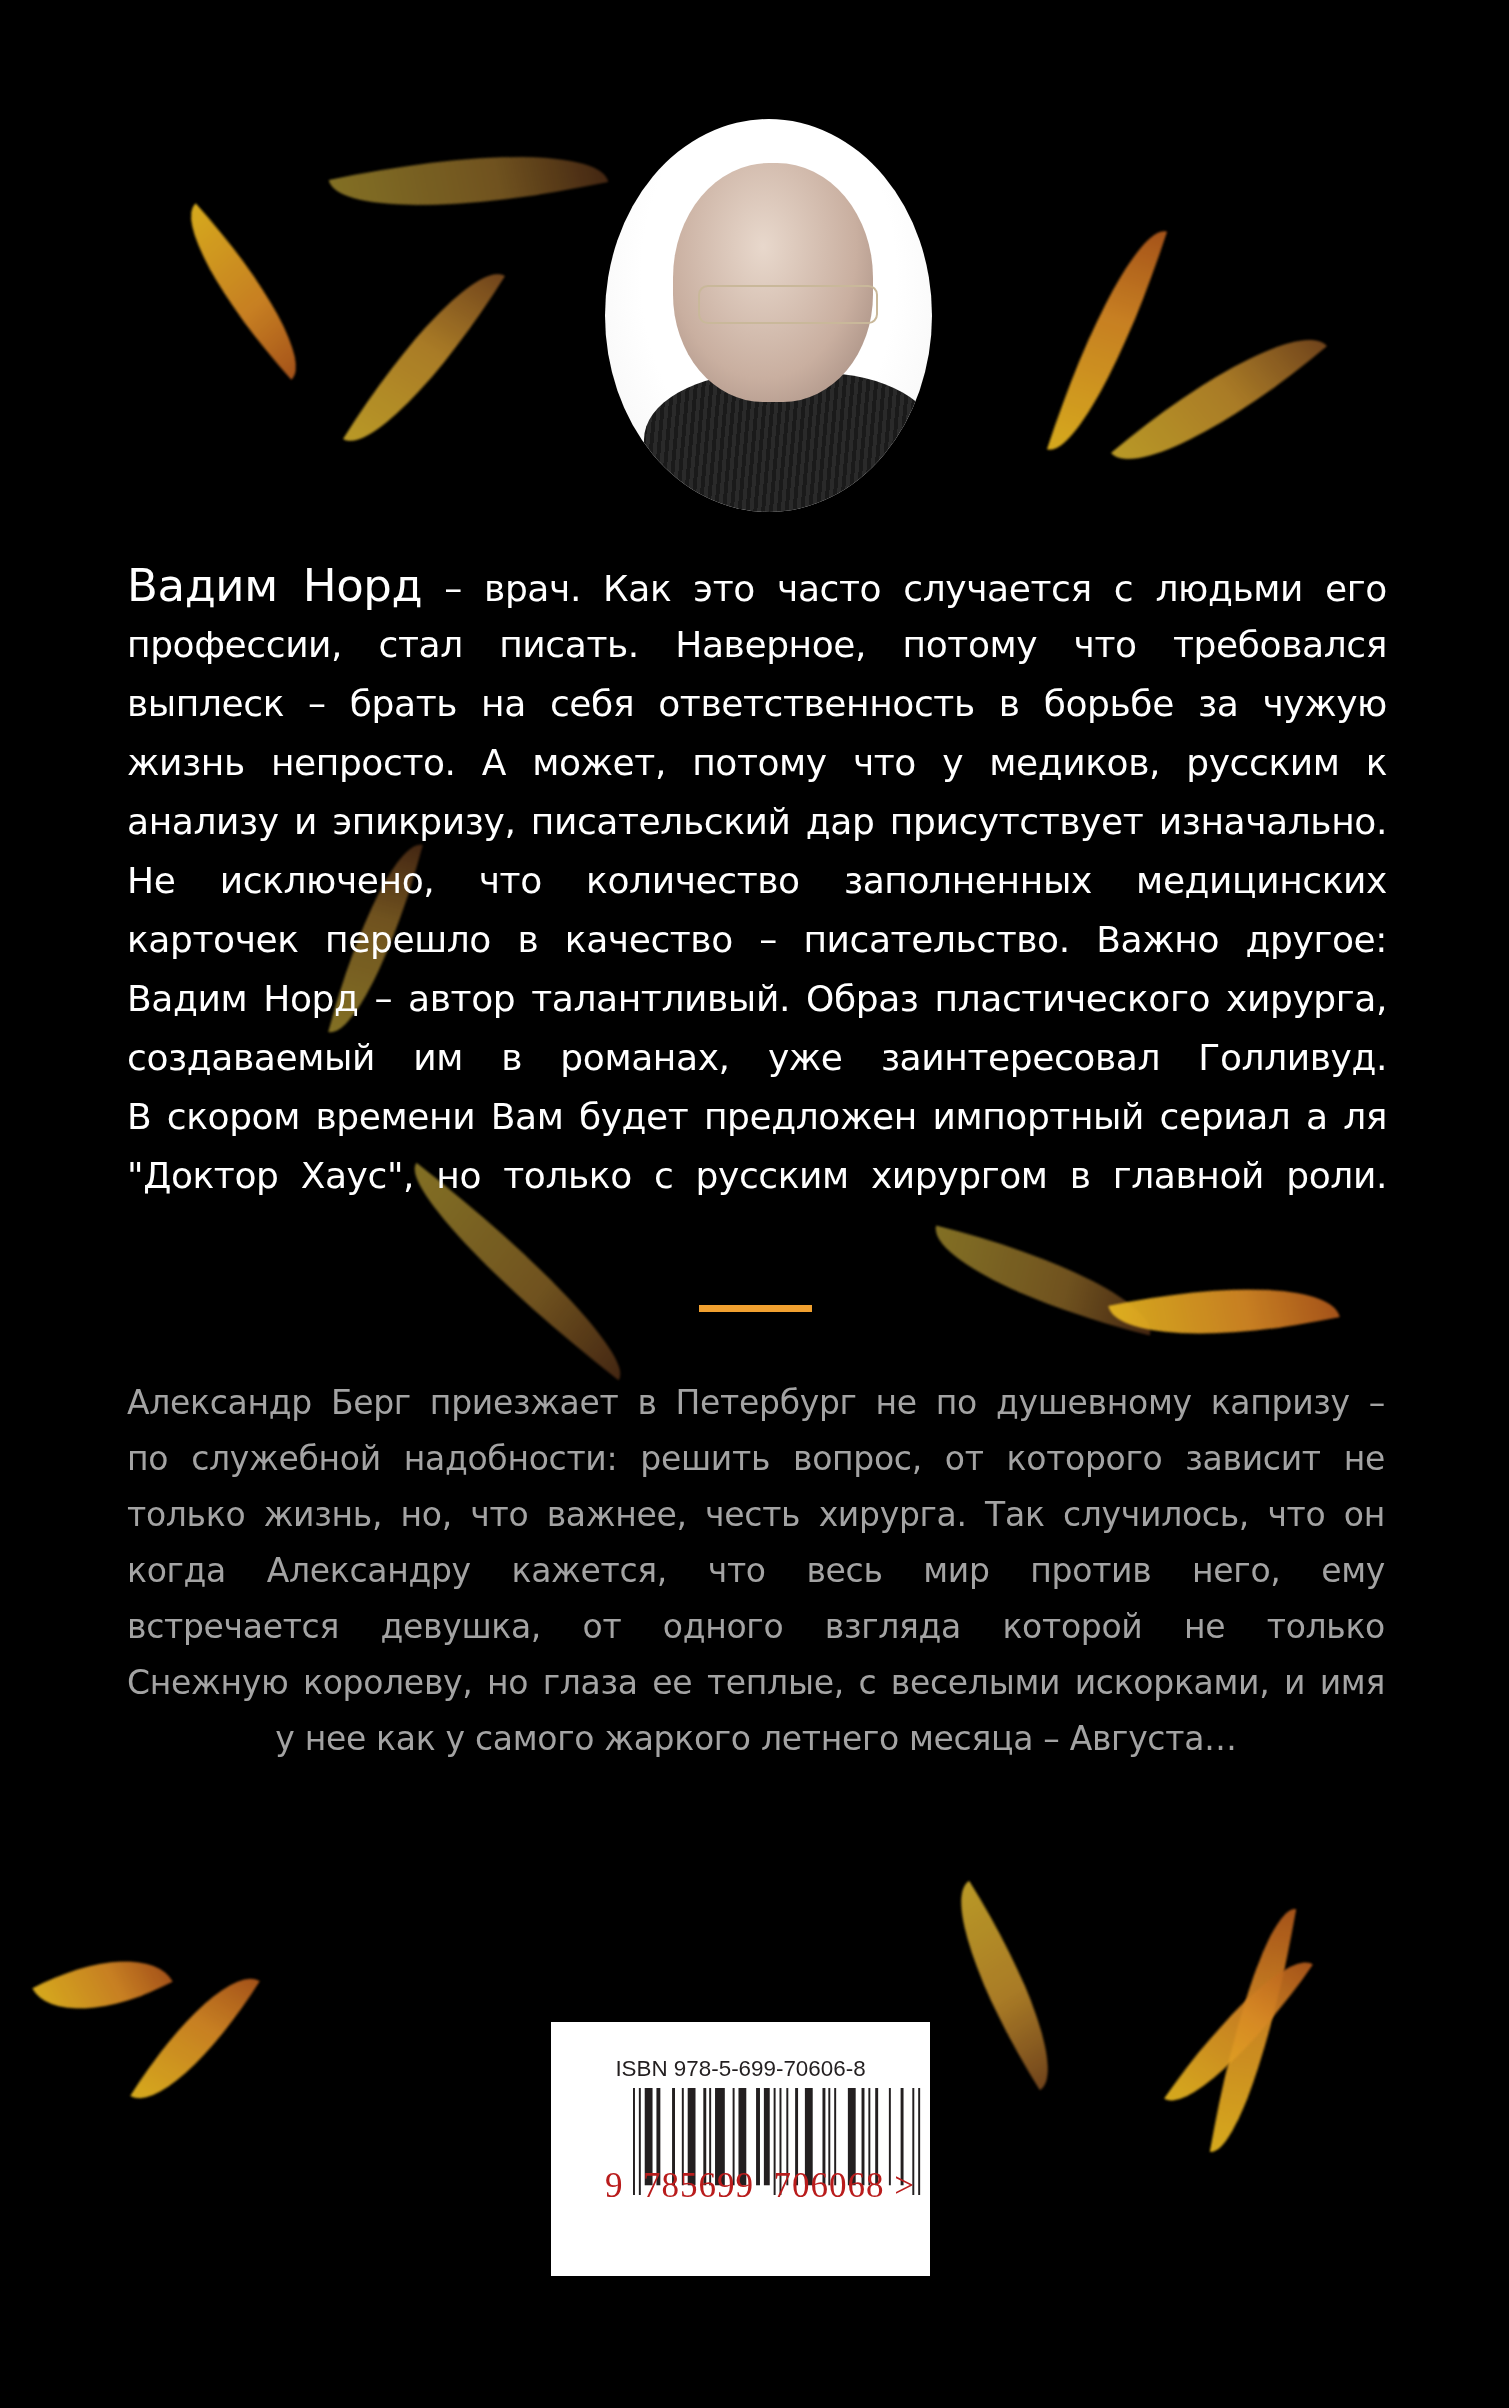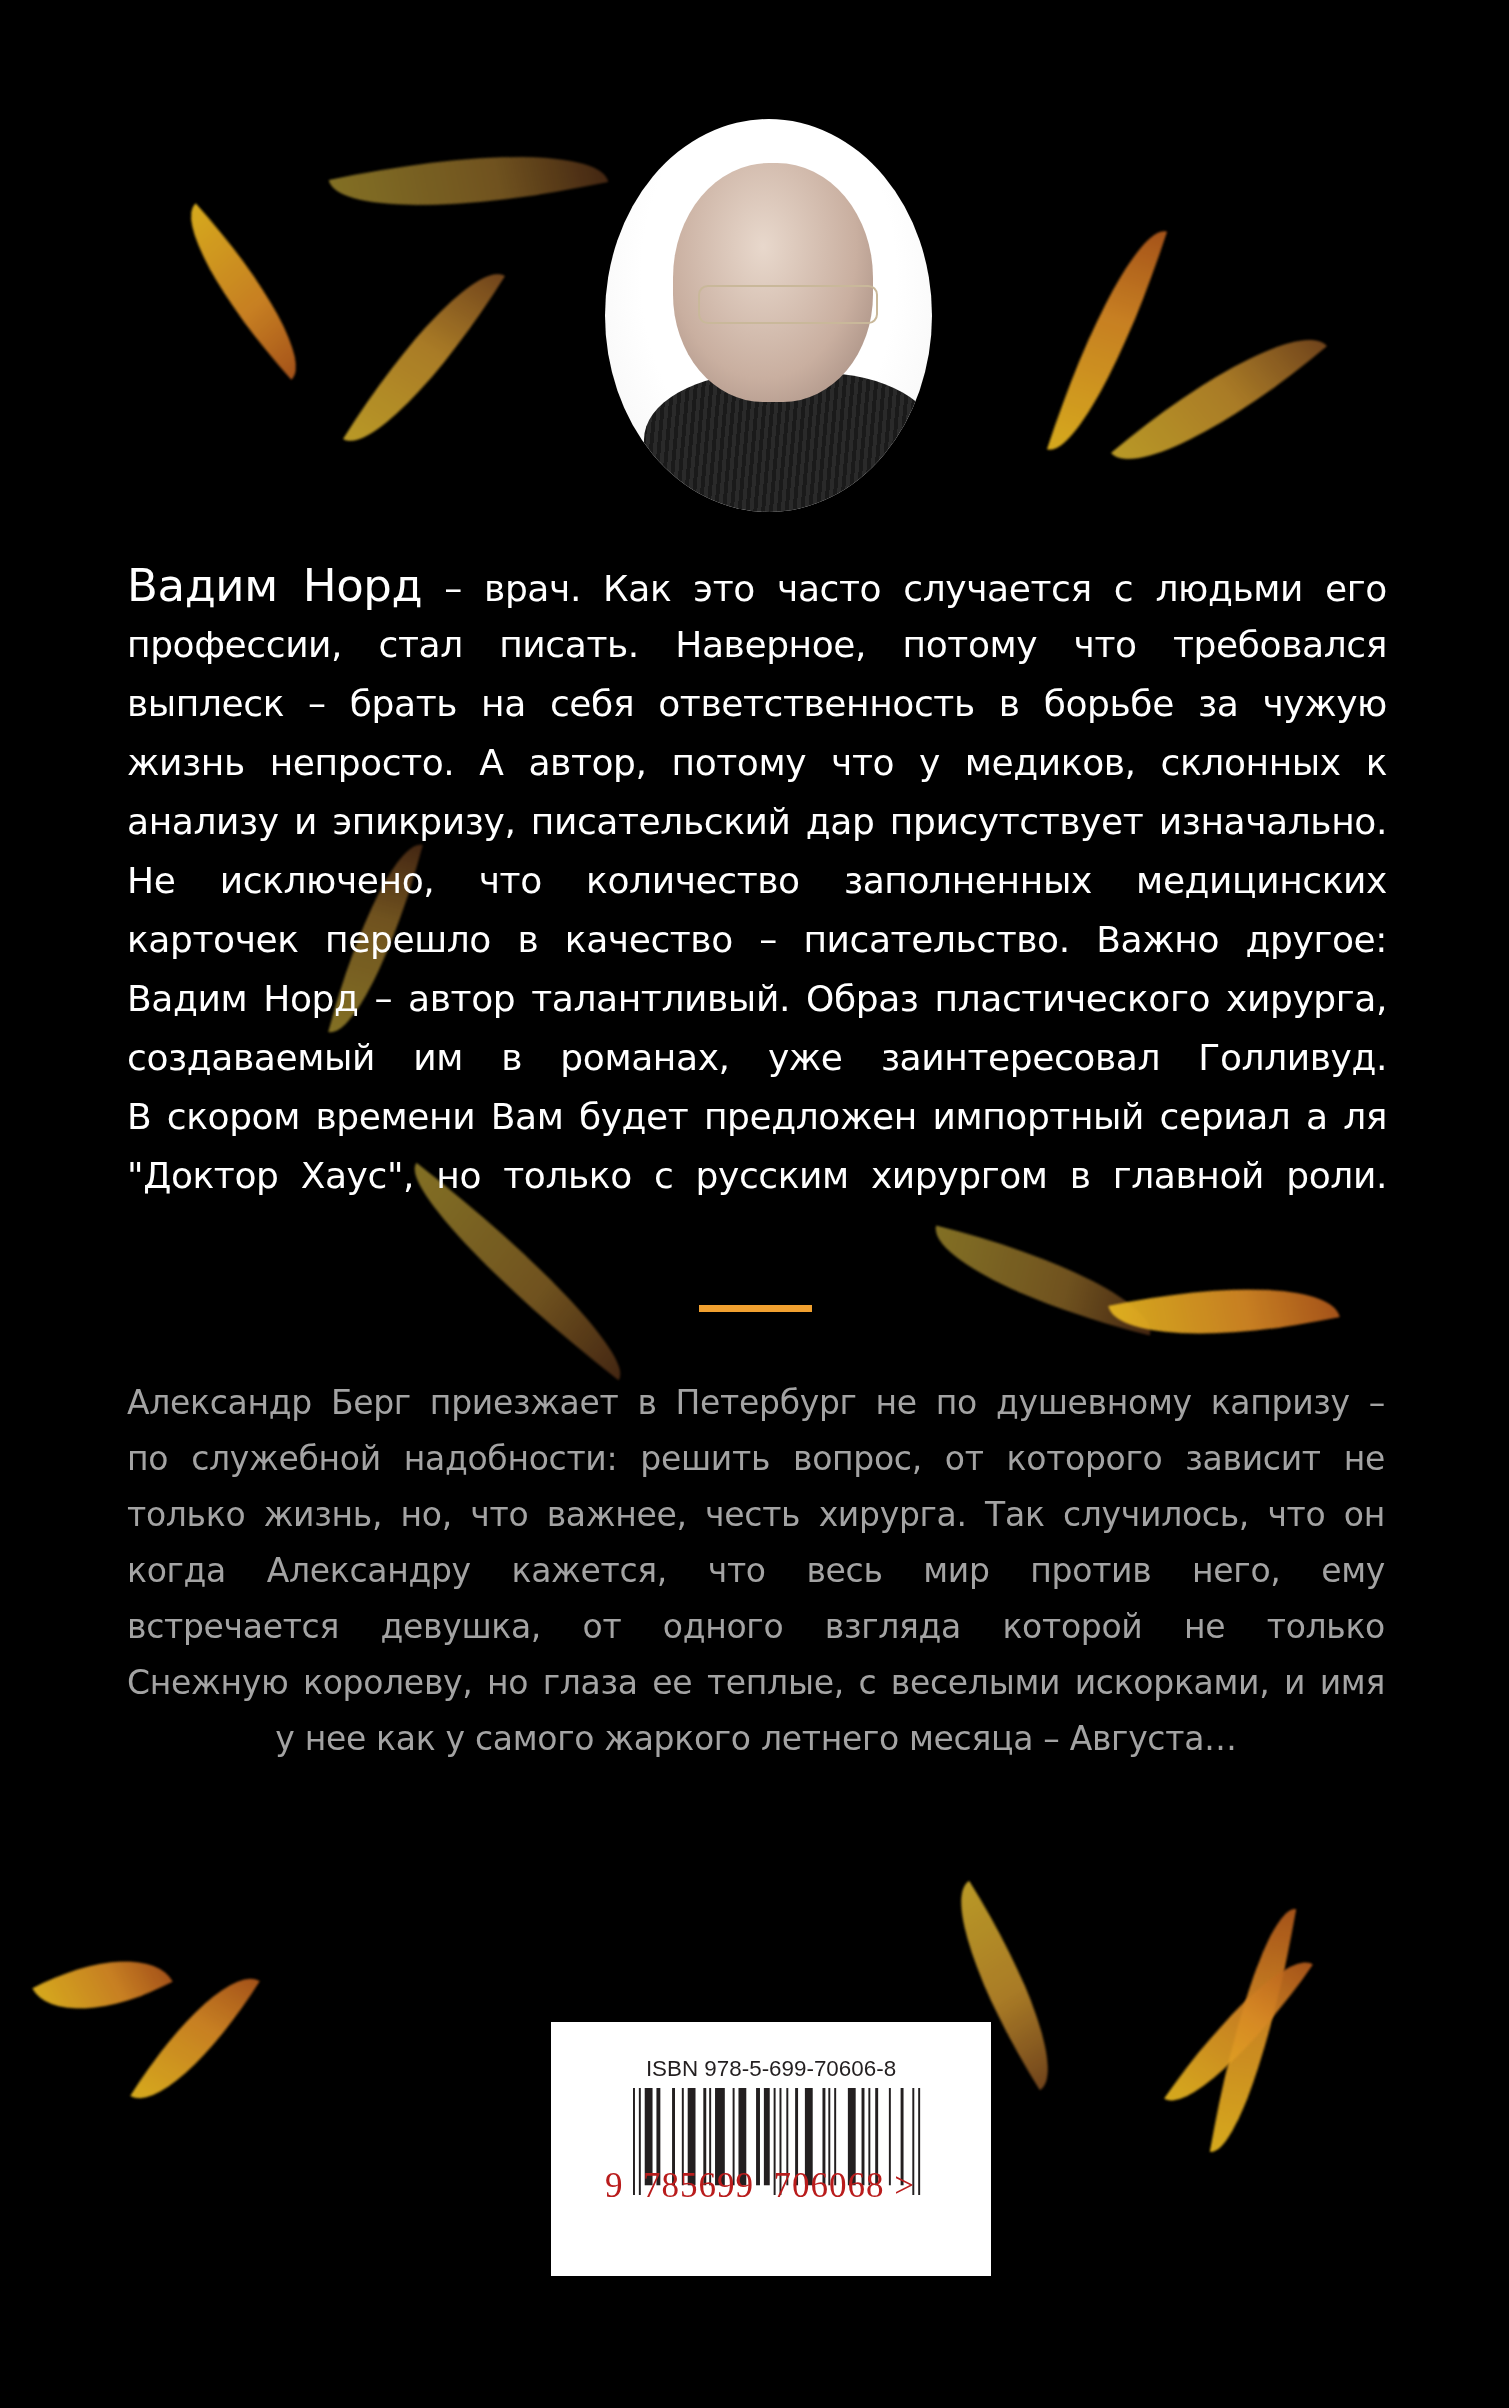--- a/index.html
+++ b/index.html
@@ -21,21 +21,21 @@
            background: repeating-linear-gradient(95deg,#2a2a2a 0 3.9px,#1a1a1a 3.9px 7.8px); border-radius:40% 40% 0 0; }
   .bio { position:absolute; left:127px; top:556px; width:1260px; color:#fff;
          font-size:36px; line-height:59px; text-align:justify; text-align-last:justify; letter-spacing:-0.4px; }
   .bio .name { font-size:45px;margin-top:18px; }
   .bio .line { display:block; height:59px; white-space:nowrap; }
   .divider { position:absolute; left:699px; top:1305px; width:113px; height:6.8px; background:#F0A030; }
   .synopsis { position:absolute; left:127px; top:1375px; width:1258px; color:#a3a3a3;
          font-size:33px; line-height:56px; letter-spacing:-0.3px; }
   .synopsis .line { display:block; height:56px; white-space:nowrap; text-align:justify; text-align-last:justify; }
   .synopsis .line.last { text-align:right; text-align-last:center; }
-  .isbn-box { position:absolute; left:551px; top:2022px; width:440px; height:254px; background:#fff; }
+  .isbn-box { position:absolute; left:551px; top:2022px; width:379px; height:254px; background:#fff; }
   .isbn-text { position:absolute; top:34px; left:0; width:100%; text-align:center; font-family:"Liberation Sans", sans-serif;
          font-size:22.4px; color:#231f20; }
   .bars { position:absolute; left:82px; top:66px; width:293px; height:107px; }
   .isbn-digits { position:absolute; left:54px; top:144px; font-family:Liberation Serif, serif; font-size:35px; color:#b91c1c;
          letter-spacing:1px; white-space:pre; }
 </style>
 </head>
 <body>
 
 <div>
@@ -58,21 +58,21 @@
 <div class="photo" title="Портрет автора">
   <div class="sweater"></div>
   <div class="head"></div>
   <div class="glasses"></div>
 </div>
 
 <div class="bio">
   <span class="line"><span class="name">Вадим Норд</span> <span>– врач. Как это часто случается с людьми его</span></span>
   <span class="line">профессии, стал писать. Наверное, потому что требовался</span>
   <span class="line">выплеск – брать на себя ответственность в борьбе за чужую</span>
-  <span class="line">жизнь непросто. А автор, потому что у медиков, склонных к</span>
+  <span class="line">жизнь непросто. А может, потому что у медиков, русским к</span>
   <span class="line">анализу и эпикризу, писательский дар присутствует изначально.</span>
   <span class="line">Не исключено, что количество заполненных медицинских</span>
   <span class="line">карточек перешло в качество – писательство. Важно другое:</span>
   <span class="line">Вадим Норд – автор талантливый. Образ пластического хирурга,</span>
   <span class="line">создаваемый им в романах, уже заинтересовал Голливуд.</span>
   <span class="line">В скором времени Вам будет предложен импортный сериал а ля</span>
   <span class="line">"Доктор Хаус", но только с русским хирургом в главной роли.</span>
 </div>
 
 <div class="divider"></div>

